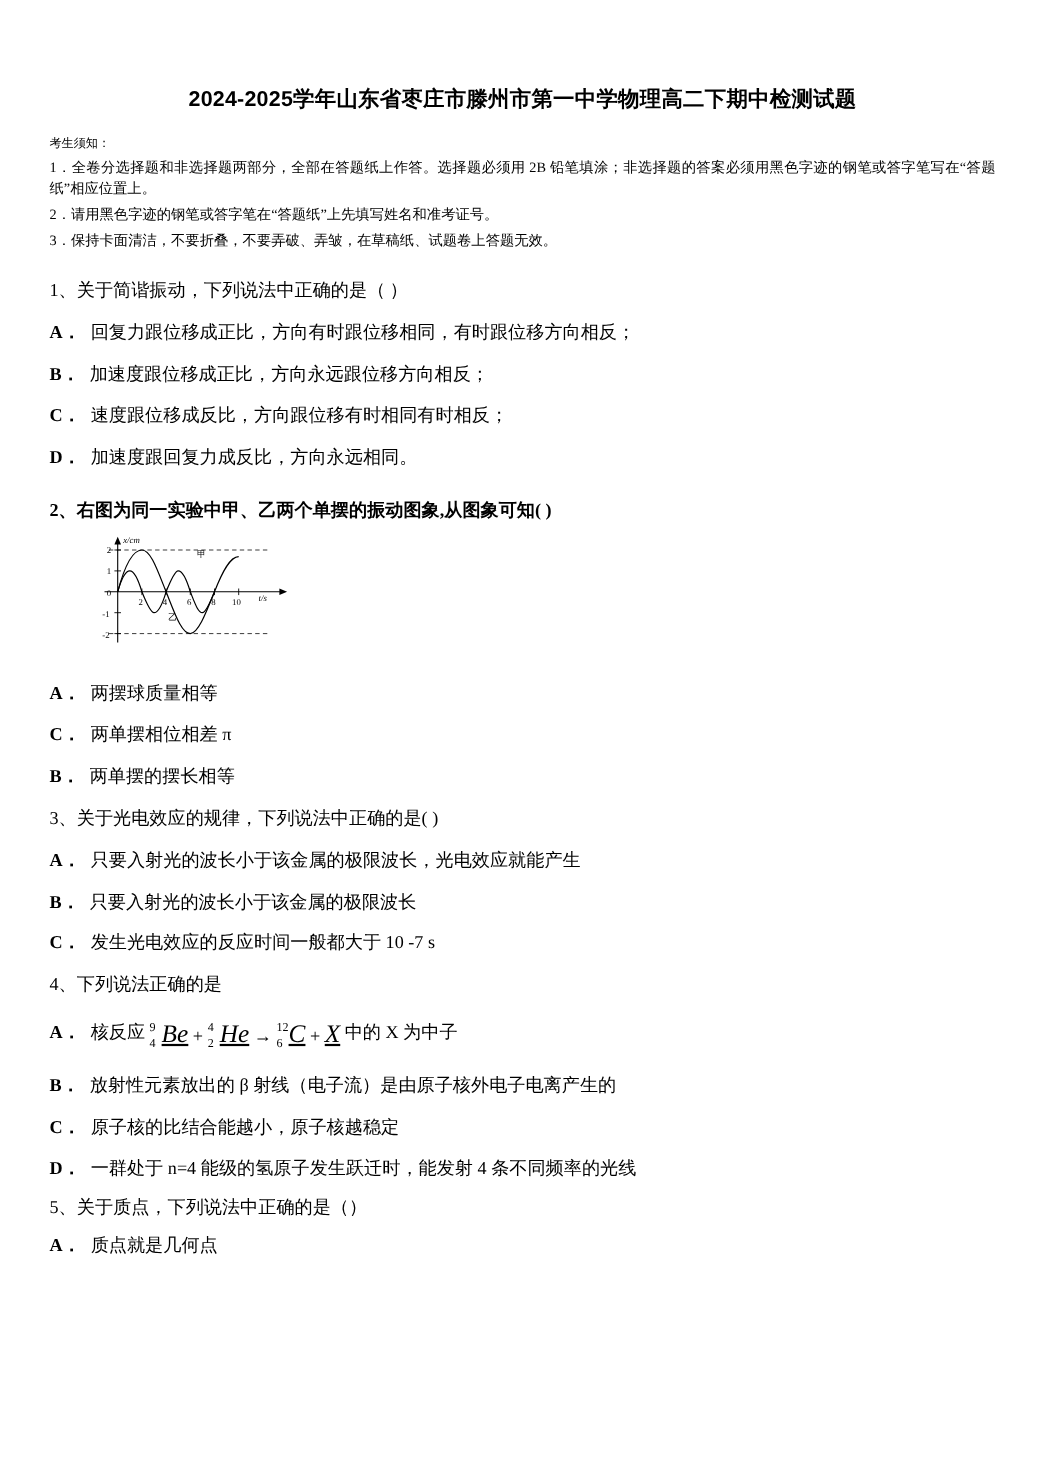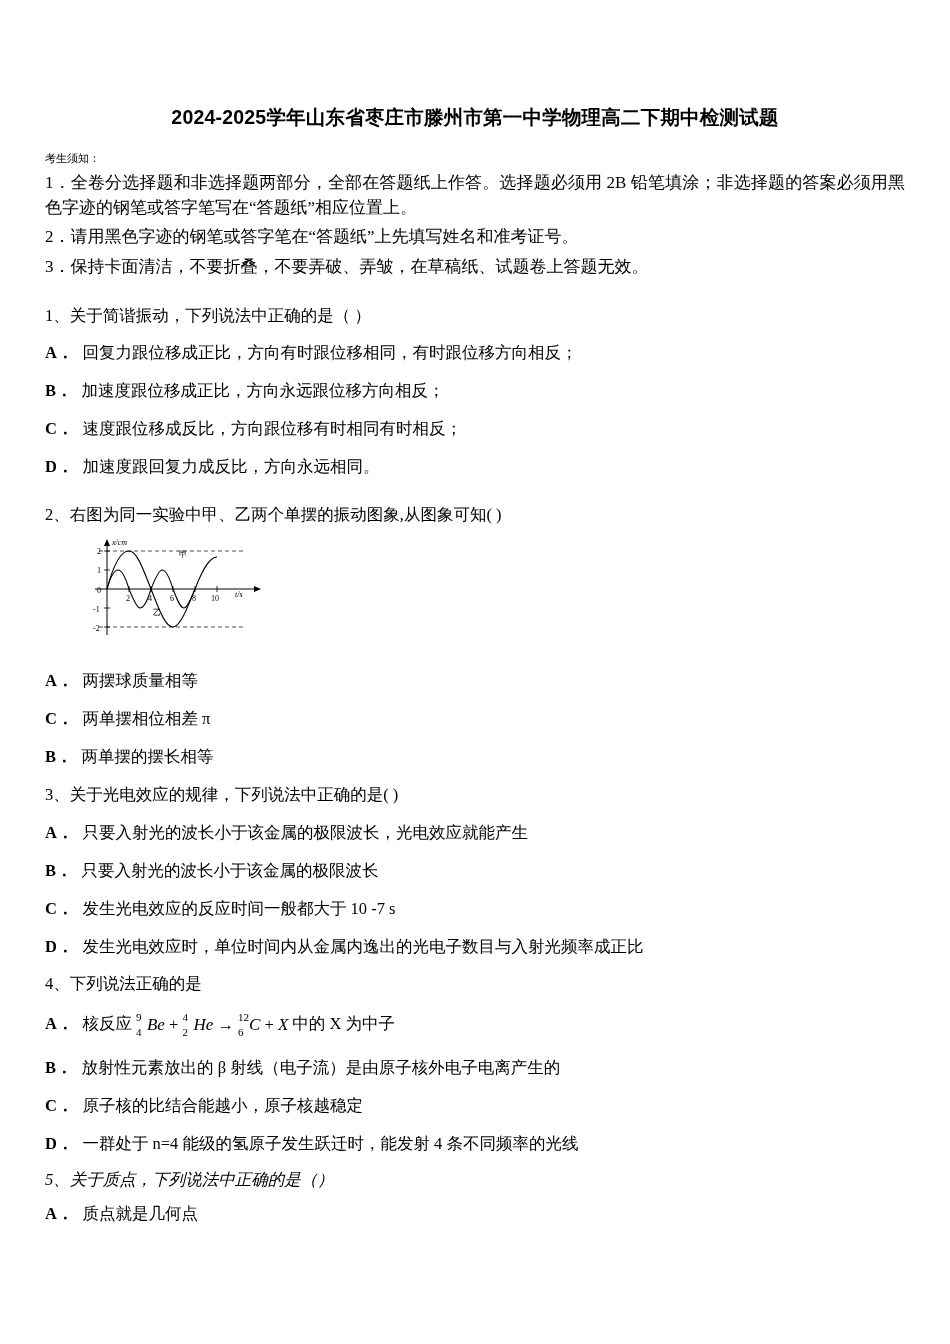--- a/index.html
+++ b/index.html
@@ -20,31 +20,31 @@
     width: 950px;
     height: 1344px;
     box-sizing: border-box;
     padding: 0 45px;
   }
   .doc-title {
     font-family: "Liberation Sans", sans-serif;
     font-weight: bold;
     font-size: 19.5px;
     text-align: center;
-    margin-top: 104px;
+    margin-top: 76px;
     margin-bottom: 0;
     letter-spacing: 0.2px;
   }
   .notice-head {
     font-size: 11px;
     margin-top: 20px;
     margin-left: 0;
   }
   .notice-line {
-    font-size: 17px;
+    font-size: 13px;
     margin-top: 5px;
     line-height: 1.45;
     text-align: justify;
   }
   .section-head {
     font-size: 16.5px;
     margin-top: 25px;
     line-height: 1.5;
     text-align: justify;
   }
@@ -92,21 +92,22 @@
   }
   .frac-lead .dn {
     position: absolute;
     bottom: -4px;
     left: 0;
     font-size: 11px;
   }
   .bigital {
     font-family: "Liberation Serif", serif;
     font-style: italic;
-    font-size: 17px;
+    font-size: 23px;
+    text-decoration: underline;
   }
 </style>
 </head>
 <body>
 
 <div class="page">
 
   <div class="doc-title">2024-2025学年山东省枣庄市滕州市第一中学物理高二下期中检测试题</div>
 
   <div class="notice-head">考生须知：</div>
@@ -124,21 +125,21 @@
   <div class="opt">
     <span class="lbl">B．</span><span>加速度跟位移成正比，方向永远跟位移方向相反；</span>
   </div>
   <div class="opt">
     <span class="lbl">C．</span><span>速度跟位移成反比，方向跟位移有时相同有时相反；</span>
   </div>
   <div class="opt">
     <span class="lbl">D．</span><span>加速度跟回复力成反比，方向永远相同。</span>
   </div>
 
-  <div class="q-line" style="">
+  <div class="q-line" style="font-weight:bold;">
     <span class="q-num">2、</span><span>右图为同一实验中甲、乙两个单摆的振动图象,从图象可知(        )</span>
   </div>
 
   <div class="fig-wrap">
     <svg width="210" height="115" viewBox="0 0 210 115">
 
       <line x1="14" y1="16" x2="160" y2="16" stroke="#000" stroke-width="0.7" stroke-dasharray="4,3"></line>
       <line x1="14" y1="92" x2="160" y2="92" stroke="#000" stroke-width="0.7" stroke-dasharray="4,3"></line>
 
       <line x1="22" y1="8" x2="22" y2="100" stroke="#000" stroke-width="1"></line>
@@ -193,40 +194,37 @@
   </div>
   <div class="opt">
     <span class="lbl">A．</span><span>只要入射光的波长小于该金属的极限波长，光电效应就能产生</span>
   </div>
   <div class="opt">
     <span class="lbl">B．</span><span>只要入射光的波长小于该金属的极限波长</span>
   </div>
   <div class="opt">
     <span class="lbl">C．</span><span>发生光电效应的反应时间一般都大于 10 -7 s</span>
   </div>
-  <div class="opt">
-    <span class="lbl">D．</span><span>发生光电效应时，单位时间内从金属内逸出的光电子数目与入射光频率成正比</span>
-  </div>
 
   <div class="q-line" style="margin-top:14px;">
     <span class="q-num">4、</span><span>下列说法正确的是</span>
   </div>
   <div class="opt" style="margin-top:16px;">
     <span class="lbl">A．</span><span>核反应</span><span class="formula"><span class="frac-lead"><span class="up">9</span><span class="dn">4</span></span><span class="bigital">Be</span> + <span class="frac-lead"><span class="up">4</span><span class="dn">2</span></span><span class="bigital">He</span> → <span class="frac-lead"><span class="up">12</span><span class="dn">6</span></span><span class="bigital">C</span> + <span class="bigital">X</span></span><span>中的 X 为中子</span>
   </div>
   <div class="opt" style="margin-top:18px;">
     <span class="lbl">B．</span><span>放射性元素放出的 β 射线（电子流）是由原子核外电子电离产生的</span>
   </div>
   <div class="opt">
     <span class="lbl">C．</span><span>原子核的比结合能越小，原子核越稳定</span>
   </div>
   <div class="opt">
     <span class="lbl">D．</span><span>一群处于 n=4 能级的氢原子发生跃迁时，能发射 4 条不同频率的光线</span>
   </div>
 
-  <div class="q-line" style="margin-top:12px;font-style:italic;">
+  <div class="q-line" style="margin-top:12px;">
     <span class="q-num">5、</span><span>关于质点，下列说法中正确的是（）</span>
   </div>
   <div class="opt" style="margin-top:10px;">
     <span class="lbl">A．</span><span>质点就是几何点</span>
   </div>
 
 </div>
 
 </body></html>

